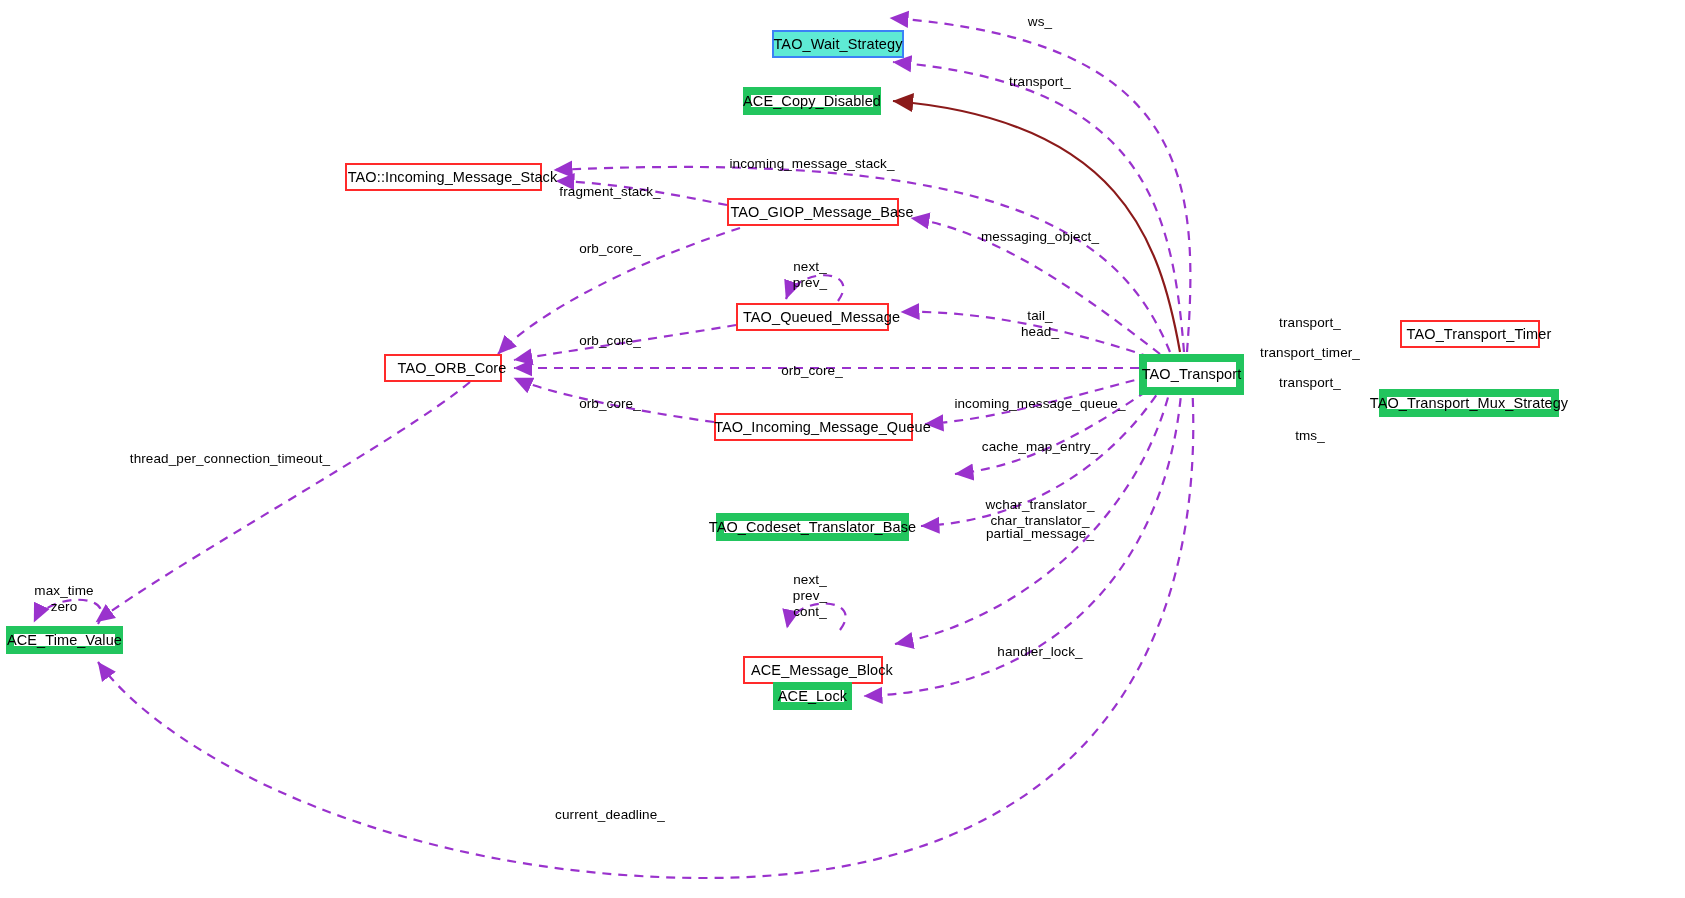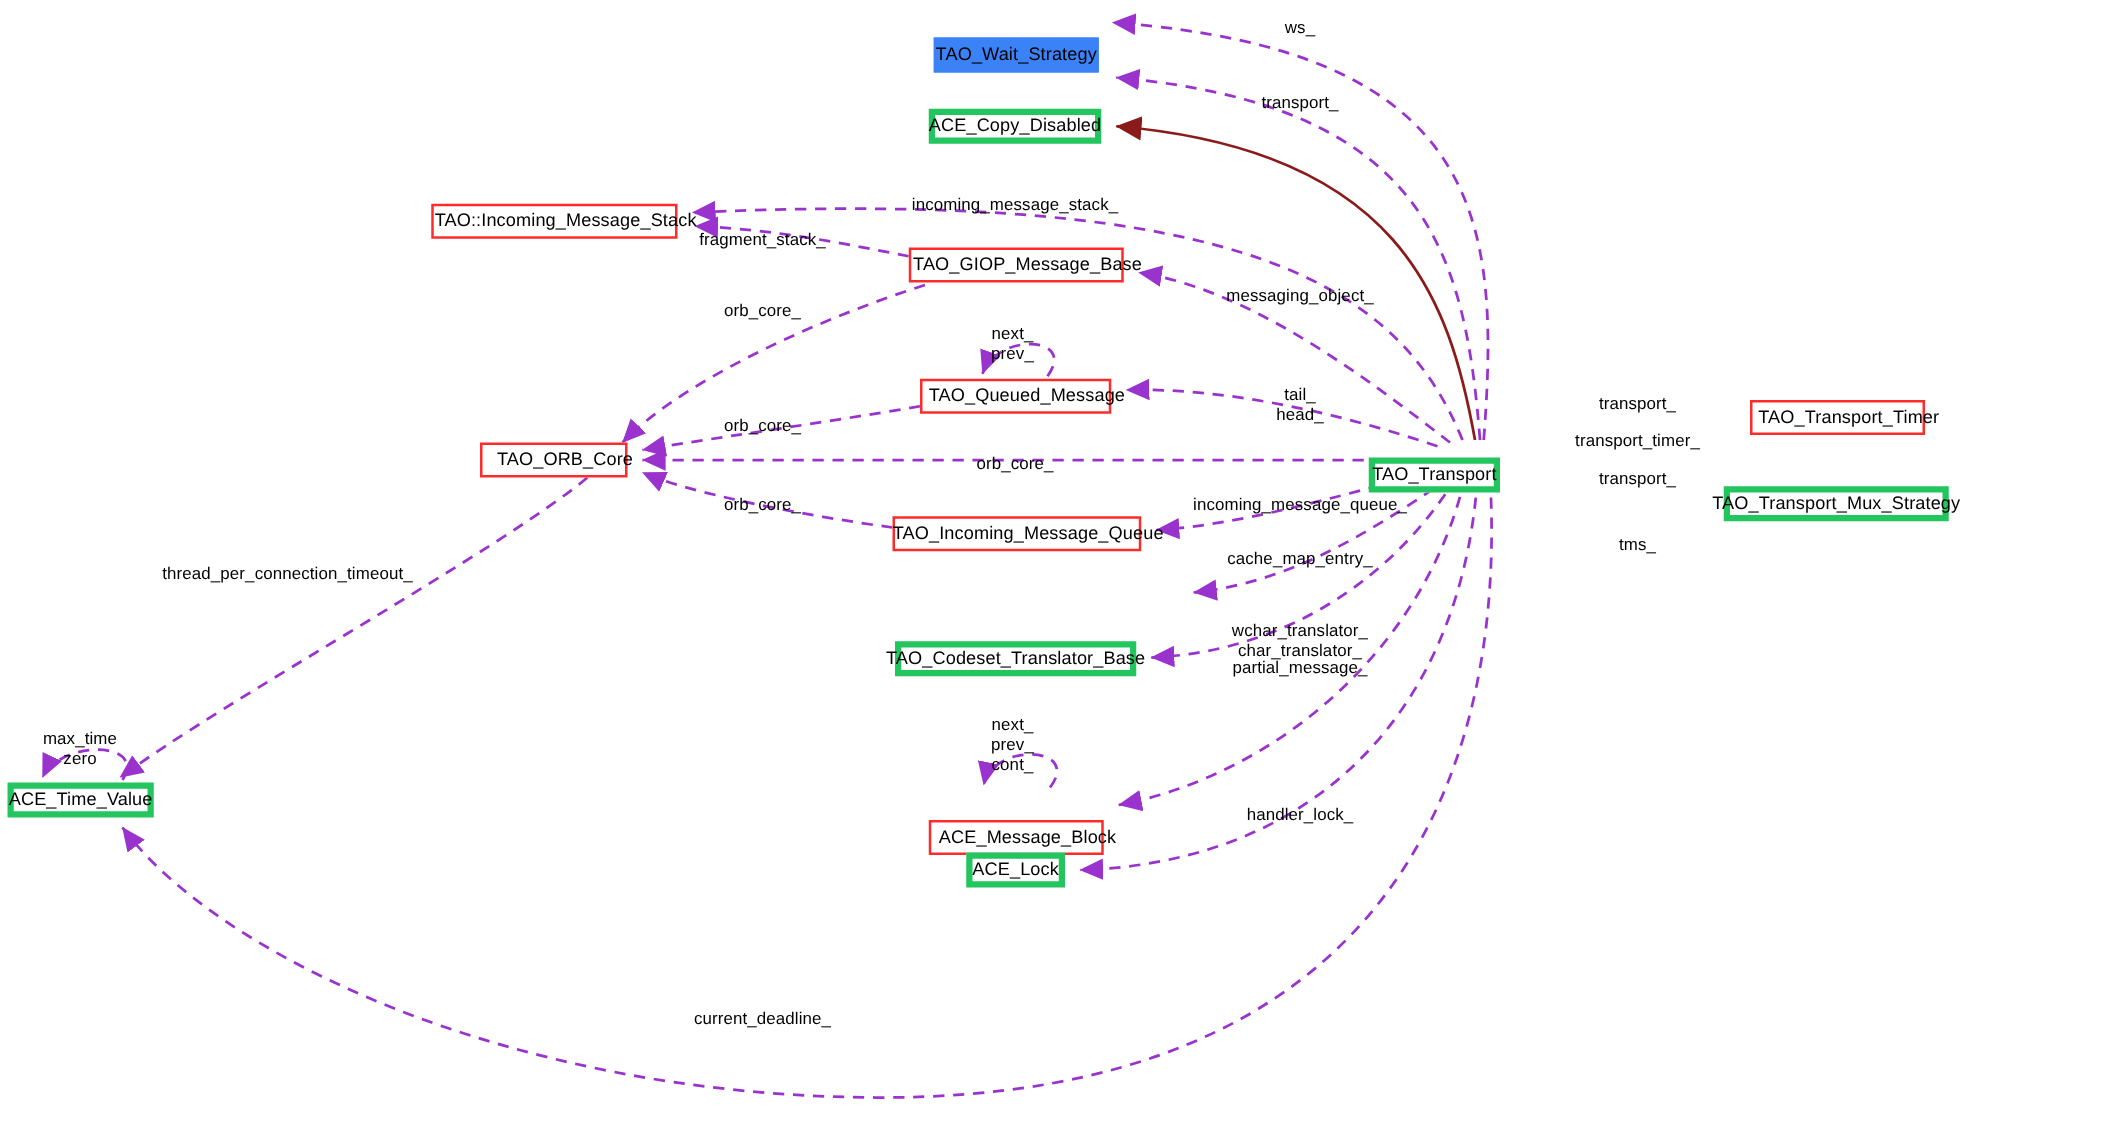--- a/index.html
+++ b/index.html
@@ -38,25 +38,26 @@
     white-space: nowrap;
     letter-spacing: 0.1px;
     line-height: 1;
     padding: 0 6px;
   }
   .node.red {
     border: 2px solid #ff2a2a;
     padding-left: 24px;
   }
   .node.dark {
-    border: 5px solid #22c55e;
+    border: 8px solid #22c55e;
   }
   .node.current {
-    background: #3b82f6;
+    background: #5eead4;
     border: 2px solid #3b82f6;
+    margin-left: 25px;
   }
   .edge-label {
     position: absolute;
     font-size: 13.5px;
     color: #000000;
     white-space: nowrap;
     line-height: 1.18;
     letter-spacing: 0.1px;
   }
   .edge-label.center { transform: translateX(-50%); margin-top: 11px; }
@@ -142,21 +143,21 @@
   </div>
 
   <div class="node red" style="left:736px; top:303px; width:153px; height:28px;">
     <span>TAO_Queued_Message</span>
   </div>
 
   <div class="node red" style="left:384px; top:354px; width:118px; height:28px;">
     <span>TAO_ORB_Core</span>
   </div>
 
-  <div class="node dark" style="left:1095px; top:354px; width:105px; height:28px;margin-top:12px;">
+  <div class="node dark" style="left:1139px; top:354px; width:105px; height:41px;">
     <span>TAO_Transport</span>
   </div>
 
   <div class="node red" style="left:1400px; top:320px; width:140px; height:28px;">
     <span>TAO_Transport_Timer</span>
   </div>
 
   <div class="node dark" style="left:1379px; top:389px; width:180px; height:28px;">
     <span>TAO_Transport_Mux_Strategy</span>
   </div>

